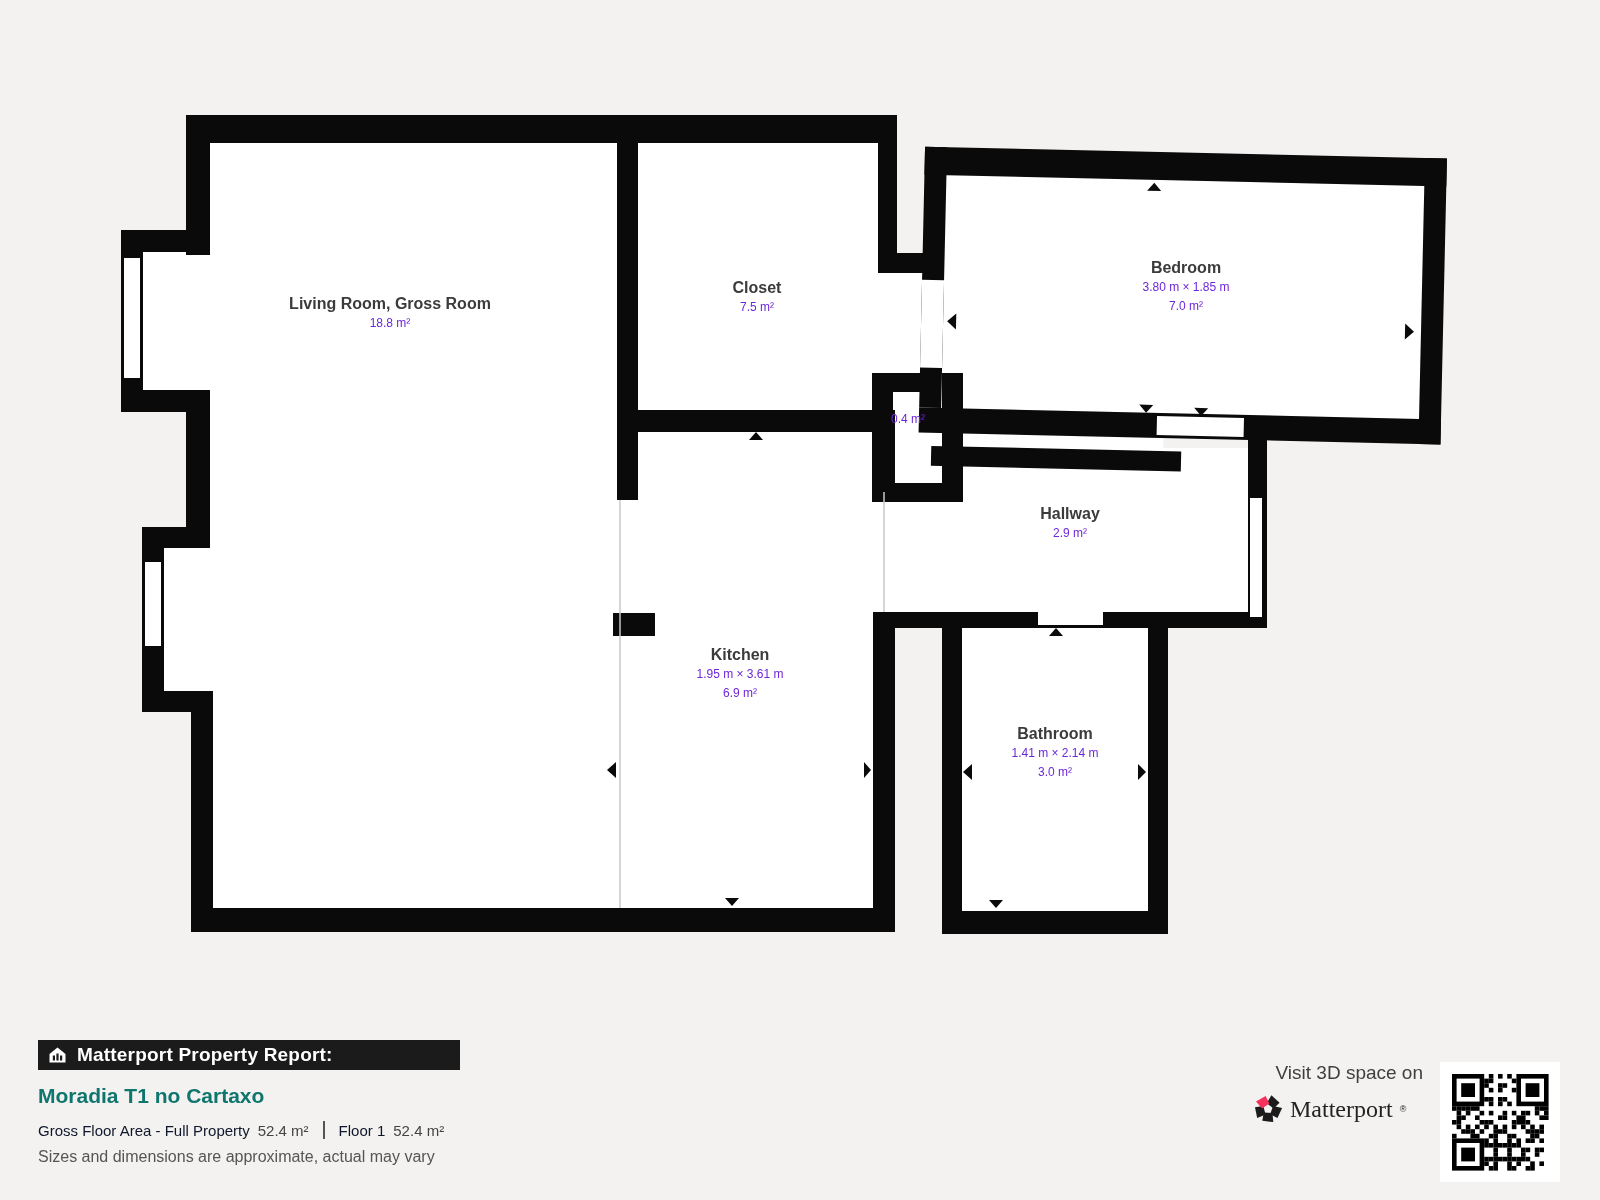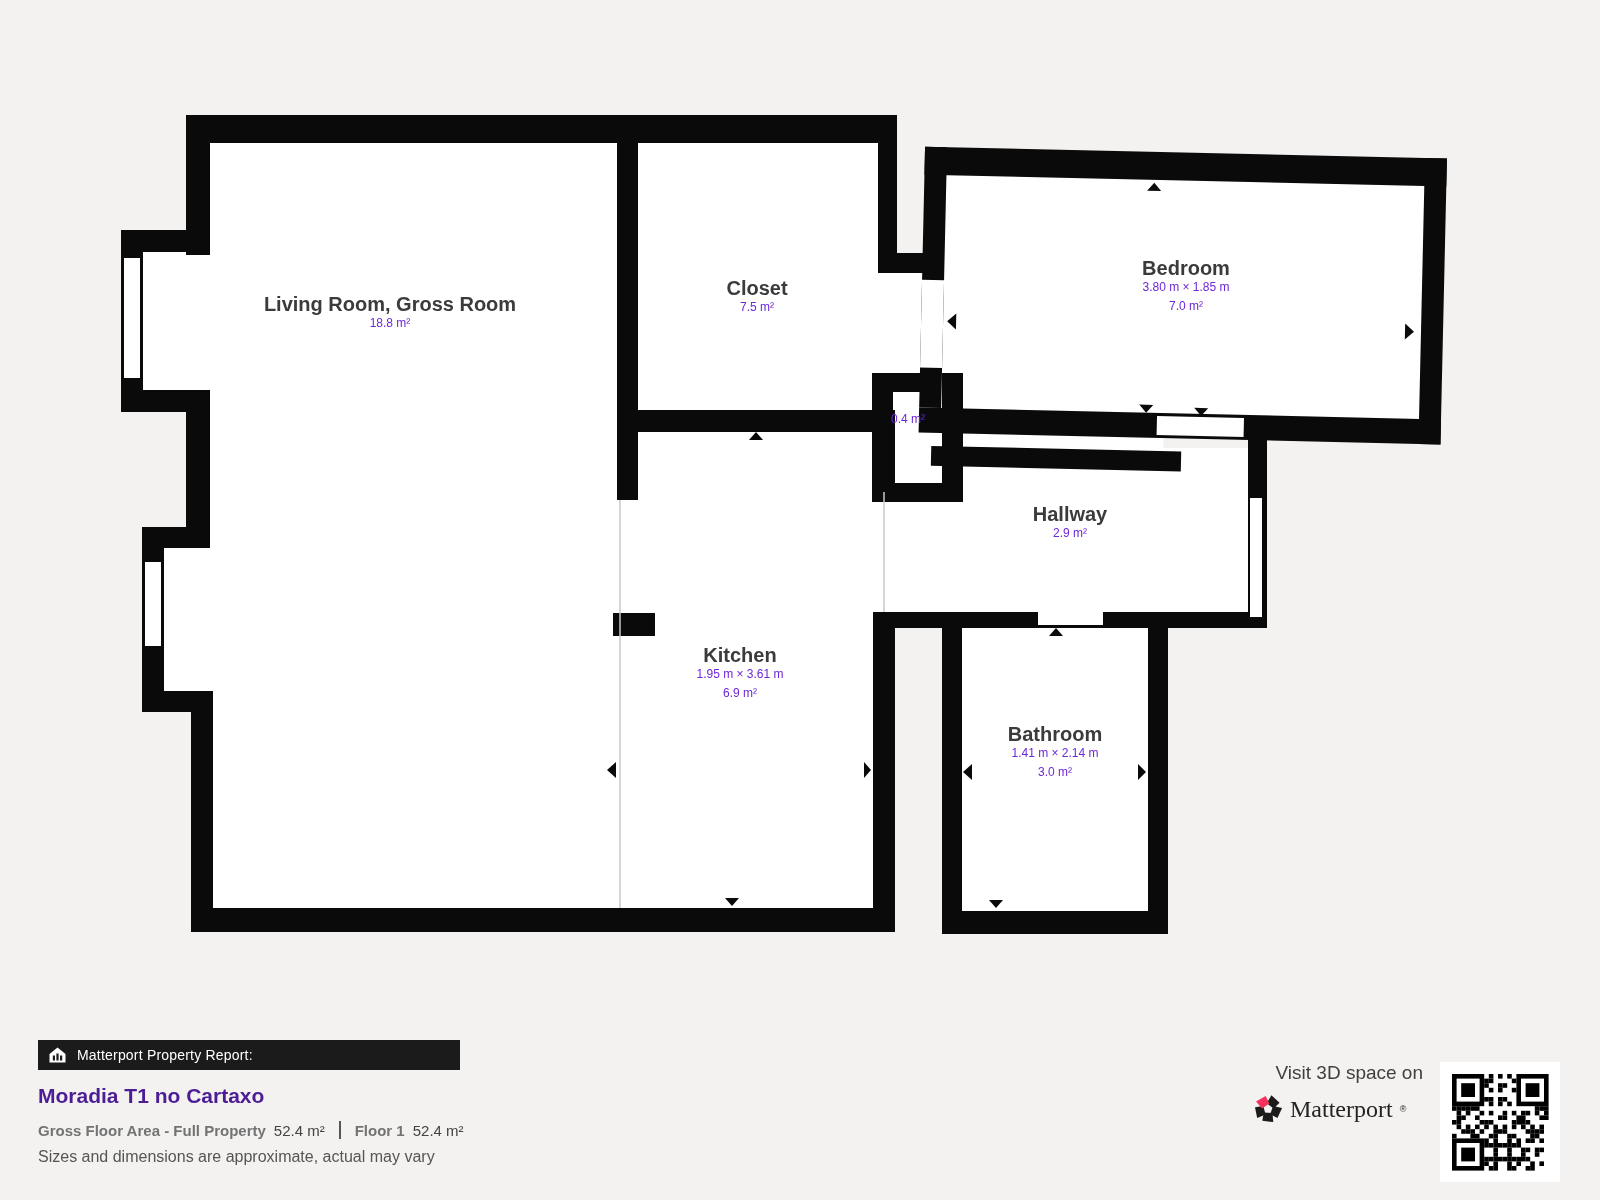--- a/index.html
+++ b/index.html
@@ -1,29 +1,29 @@
 <!DOCTYPE html>
 <html><head>
 <meta charset="utf-8">
 <style>
   html,body{margin:0;padding:0;}
   body{font-family:"Liberation Sans", sans-serif;}
   #stage{position:relative;width:1600px;height:1200px;background:#f3f2f0;overflow:hidden;}
   #plan-svg{position:absolute;left:0;top:0;}
   .room-label{position:absolute;transform:translateX(-50%);text-align:center;white-space:nowrap;}
-  .rl-title{display:block;font-size:20px;font-weight:bold;color:#3b3b3b;line-height:20px;}
+  .rl-title{display:block;font-size:16px;font-weight:bold;color:#3b3b3b;line-height:20px;}
   .rl-sub{display:block;font-size:12px;color:#6d28d9;line-height:19px;}
   .rl-sub:empty,.rl-title:empty{display:none;}
   
   .footer{position:absolute;left:38px;top:1040px;}
   .report-badge{display:flex;align-items:center;gap:10px;width:412px;height:30px;background:#1b1b1b;color:#ffffff;padding-left:10px;}
-  .report-badge span{font-size:14px;font-weight:normal;letter-spacing:.2px;}
-  .prop-title{margin:14px 0 0 0;font-size:21px;font-weight:bold;color:#4c1d95;}
+  .report-badge span{font-size:19px;font-weight:bold;letter-spacing:.2px;}
+  .prop-title{margin:14px 0 0 0;font-size:21px;font-weight:bold;color:#0f766e;}
   .area-line{margin-top:13px;font-size:15px;color:#444;display:flex;align-items:center;gap:8px;}
-  .area-line .lbl{font-weight:bold;color:#737373;}
+  .area-line .lbl{font-weight:normal;color:#0f172a;}
   .area-line .sep{display:inline-block;width:2px;height:18px;background:#555;margin:0 6px;}
   .disclaimer{margin-top:9px;font-size:16px;color:#555;}
   
   .promo{position:absolute;left:1253px;top:1062px;width:170px;text-align:center;}
   .visit-text{font-size:19px;color:#3f3f3f;text-align:right;}
   .brand-row{margin-top:10px;display:flex;align-items:center;justify-content:flex-start;gap:7px;}
   .brand-name{font-family:"Liberation Serif", serif;font-size:24px;color:#232323;}
   .brand-mark{font-size:9px;color:#232323;vertical-align:super;}
   .qr-box{position:absolute;left:1440px;top:1062px;width:120px;height:120px;background:#ffffff;}
 </style>

